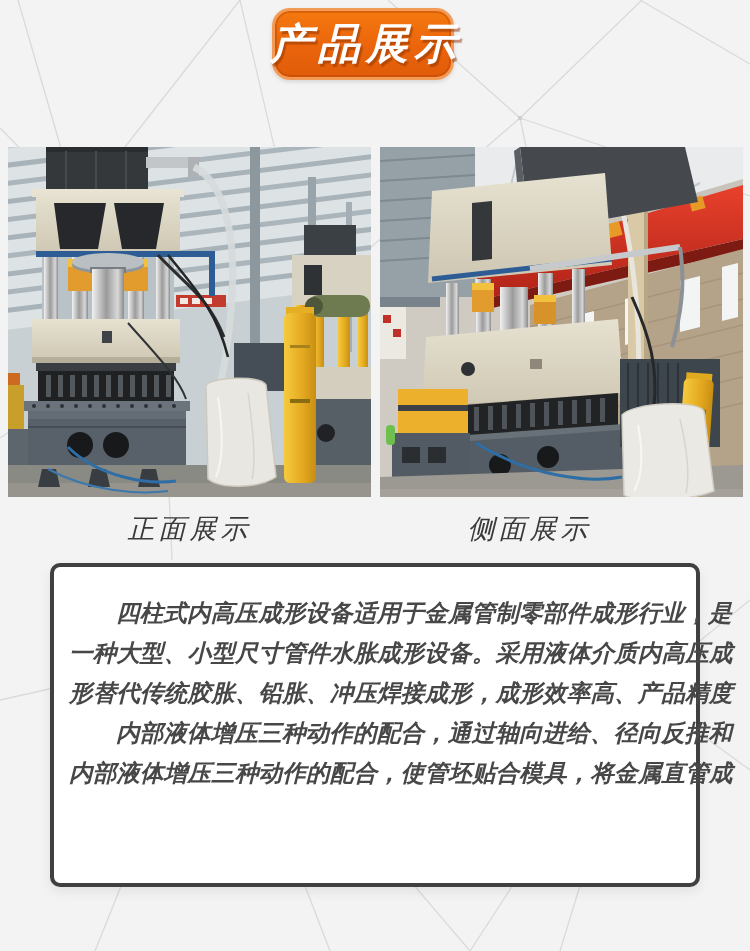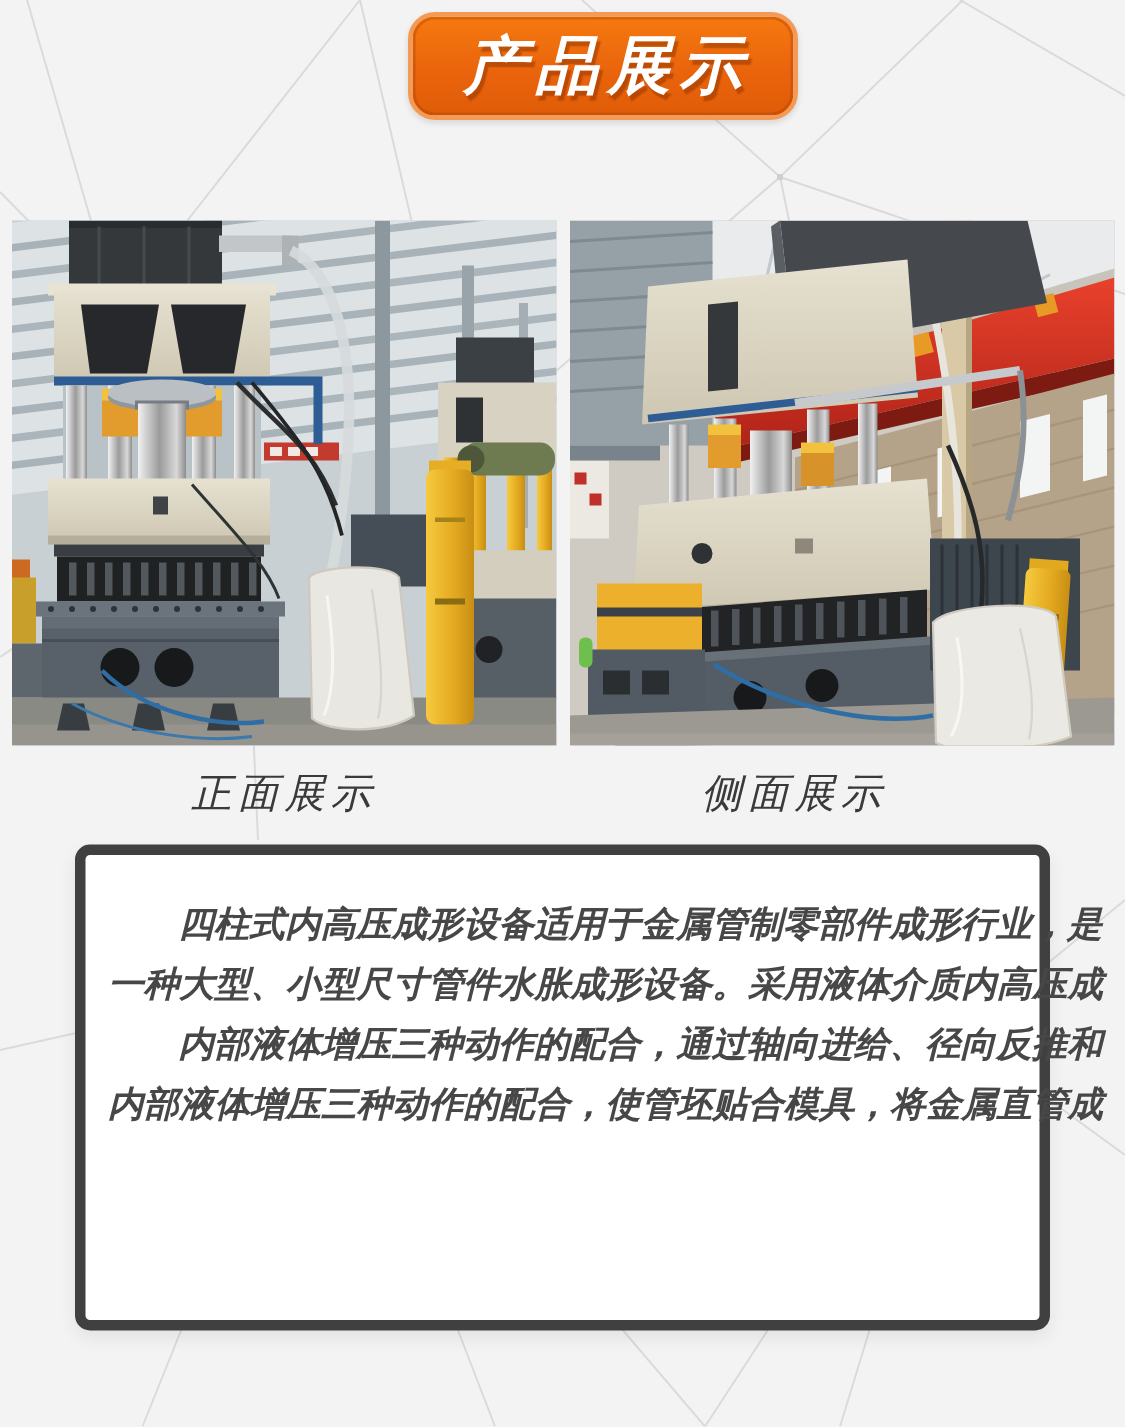--- a/index.html
+++ b/index.html
@@ -4,21 +4,21 @@
 <style>
   html,body{margin:0;padding:0;}
   body{
     width:750px;height:951px;position:relative;overflow:hidden;
     background:#f3f3f3;
     font-family:"Liberation Sans",sans-serif;
   }
   .mesh{position:absolute;left:0;top:0;z-index:0;}
   
   .banner{
-    position:absolute;left:272px;top:8px;width:260px;height:72px;z-index:2;
+    position:absolute;left:272px;top:8px;width:182px;height:72px;z-index:2;
     background:linear-gradient(180deg,#f5790f 0%,#ea640c 55%,#e05c08 100%);
     border:3px solid #f49a57;border-radius:18px;
     box-shadow:inset 0 0 0 2px rgba(170,60,0,.35), 0 2px 4px rgba(0,0,0,.12);
     display:flex;align-items:center;justify-content:center;box-sizing:border-box;
   }
   .banner-label{
     color:#fff;font-size:42px;font-weight:bold;font-style:italic;
     letter-spacing:6px;text-indent:6px;
     text-shadow:2px 3px 1px rgba(140,50,0,.5);
     white-space:nowrap;
@@ -35,21 +35,21 @@
   .caption{
     position:absolute;top:511px;width:363px;z-index:1;
     text-align:center;font-size:27px;font-weight:normal;font-style:italic;
     color:#3a3a3a;letter-spacing:4px;white-space:nowrap;
   }
   .caption-left{left:8px;}
   .caption-right{left:348px;}
   
   .card{
     position:absolute;left:50px;top:563px;width:650px;height:324px;z-index:1;
-    background:#ffffff;border:7px solid #404040;border-radius:10px;
+    background:#ffffff;border:4px solid #404040;border-radius:10px;
     box-shadow:0 5px 12px rgba(0,0,0,.07);
     box-sizing:border-box;padding:26px 15px 0 15px;
   }
   .card .line{
     font-size:23.5px;line-height:40px;font-weight:bold;font-style:italic;
     color:#474747;white-space:nowrap;letter-spacing:0.2px;
   }
   .card .line.indent{text-indent:2em;}
 </style>
 </head>
@@ -398,15 +398,16 @@
   <path d="M96,296 C150,330 210,336 242,330" stroke="#2f6ea5" stroke-width="3" fill="none"></path>
 </svg>
 </div>
 
 <div class="caption caption-left">正面展示</div>
 <div class="caption caption-right">侧面展示</div>
 
 <div class="card">
   <div class="line indent">四柱式内高压成形设备适用于金属管制零部件成形行业，是</div>
   <div class="line">一种大型、小型尺寸管件水胀成形设备。采用液体介质内高压成</div>
+  <div class="line">形替代传统胶胀、铅胀、冲压焊接成形，成形效率高、产品精度</div>
   <div class="line indent">内部液体增压三种动作的配合，通过轴向进给、径向反推和</div>
   <div class="line">内部液体增压三种动作的配合，使管坯贴合模具，将金属直管成</div>
 </div>
 
 </body></html>

